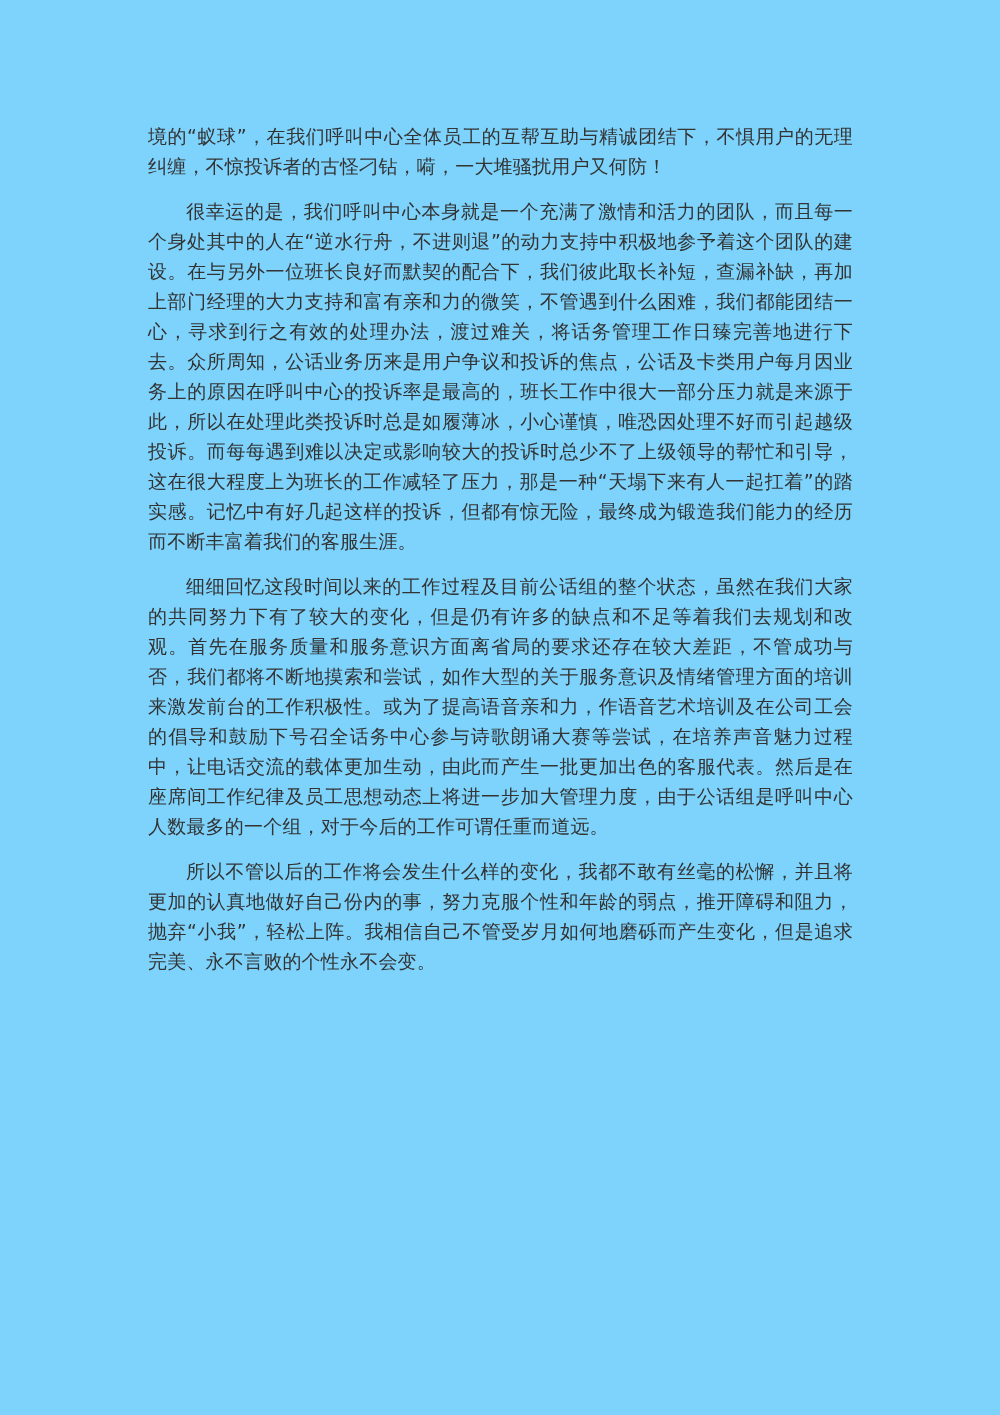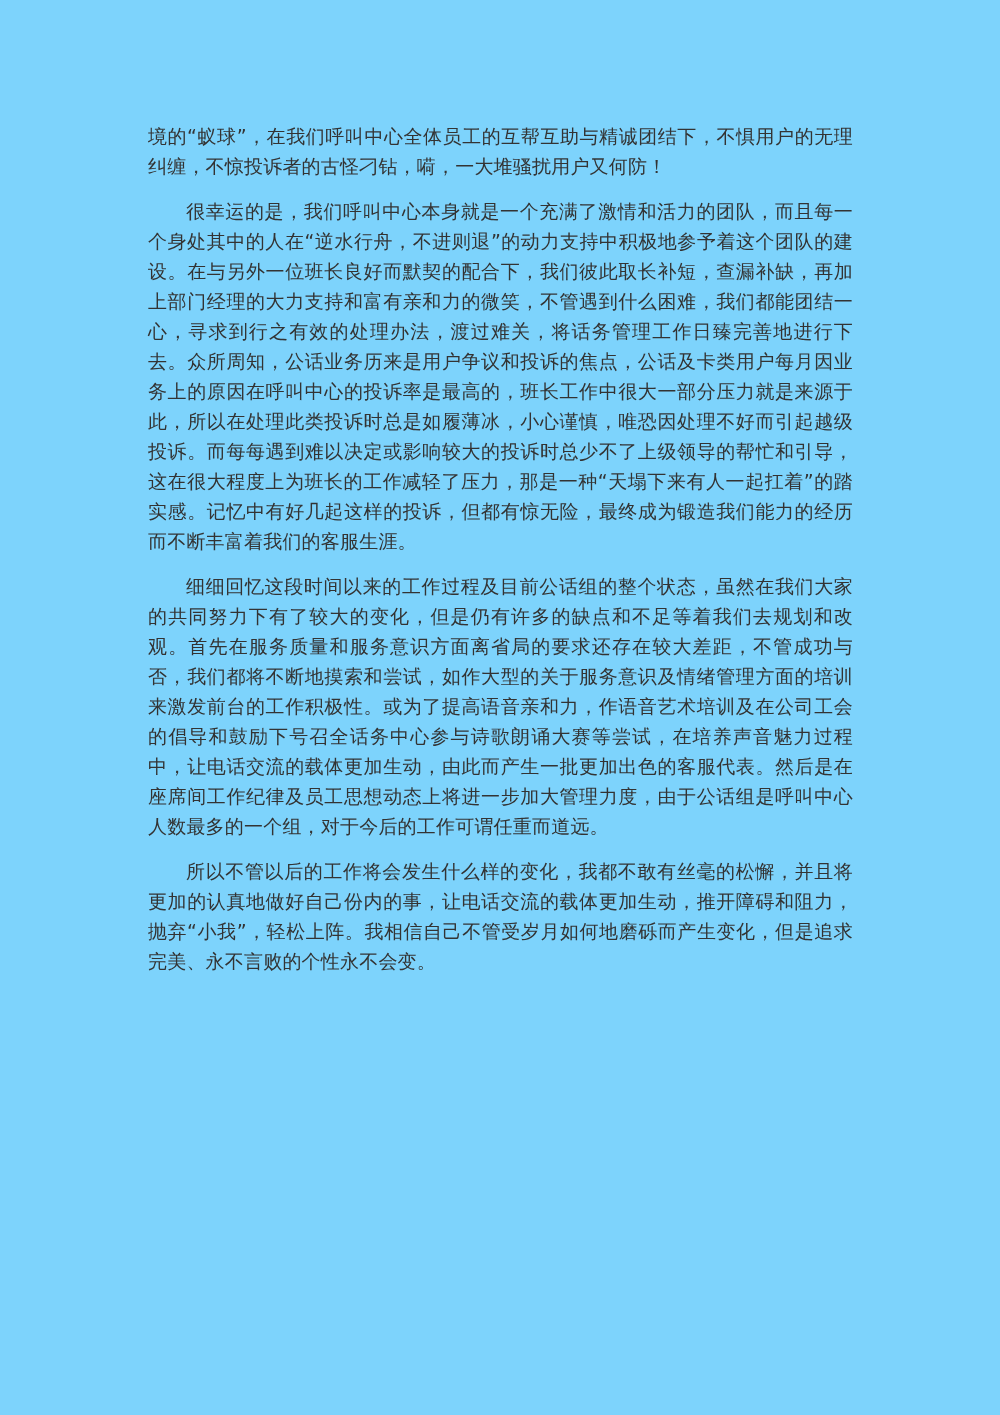--- a/index.html
+++ b/index.html
@@ -37,15 +37,15 @@
   }
 </style>
 </head>
 <body>
 
 <div class="page">
   <div class="content">
     <p class="para no-indent">境的“蚁球”，在我们呼叫中心全体员工的互帮互助与精诚团结下，不惧用户的无理纠缠，不惊投诉者的古怪刁钻，嗬，一大堆骚扰用户又何防！</p>
     <p class="para">很幸运的是，我们呼叫中心本身就是一个充满了激情和活力的团队，而且每一个身处其中的人在“逆水行舟，不进则退”的动力支持中积极地参予着这个团队的建设。在与另外一位班长良好而默契的配合下，我们彼此取长补短，查漏补缺，再加上部门经理的大力支持和富有亲和力的微笑，不管遇到什么困难，我们都能团结一心，寻求到行之有效的处理办法，渡过难关，将话务管理工作日臻完善地进行下去。众所周知，公话业务历来是用户争议和投诉的焦点，公话及卡类用户每月因业务上的原因在呼叫中心的投诉率是最高的，班长工作中很大一部分压力就是来源于此，所以在处理此类投诉时总是如履薄冰，小心谨慎，唯恐因处理不好而引起越级投诉。而每每遇到难以决定或影响较大的投诉时总少不了上级领导的帮忙和引导，这在很大程度上为班长的工作减轻了压力，那是一种“天塌下来有人一起扛着”的踏实感。记忆中有好几起这样的投诉，但都有惊无险，最终成为锻造我们能力的经历而不断丰富着我们的客服生涯。</p>
     <p class="para">细细回忆这段时间以来的工作过程及目前公话组的整个状态，虽然在我们大家的共同努力下有了较大的变化，但是仍有许多的缺点和不足等着我们去规划和改观。首先在服务质量和服务意识方面离省局的要求还存在较大差距，不管成功与否，我们都将不断地摸索和尝试，如作大型的关于服务意识及情绪管理方面的培训来激发前台的工作积极性。或为了提高语音亲和力，作语音艺术培训及在公司工会的倡导和鼓励下号召全话务中心参与诗歌朗诵大赛等尝试，在培养声音魅力过程中，让电话交流的载体更加生动，由此而产生一批更加出色的客服代表。然后是在座席间工作纪律及员工思想动态上将进一步加大管理力度，由于公话组是呼叫中心人数最多的一个组，对于今后的工作可谓任重而道远。</p>
-    <p class="para">所以不管以后的工作将会发生什么样的变化，我都不敢有丝毫的松懈，并且将更加的认真地做好自己份内的事，让电话交流的载体更加生动，推开障碍和阻力，抛弃“小我”，轻松上阵。我相信自己不管受岁月如何地磨砾而产生变化，但是追求完美、永不言败的个性永不会变。</p>
+    <p class="para">所以不管以后的工作将会发生什么样的变化，我都不敢有丝毫的松懈，并且将更加的认真地做好自己份内的事，努力克服个性和年龄的弱点，推开障碍和阻力，抛弃“小我”，轻松上阵。我相信自己不管受岁月如何地磨砾而产生变化，但是追求完美、永不言败的个性永不会变。</p>
   </div>
 </div>
 
 </body></html>

